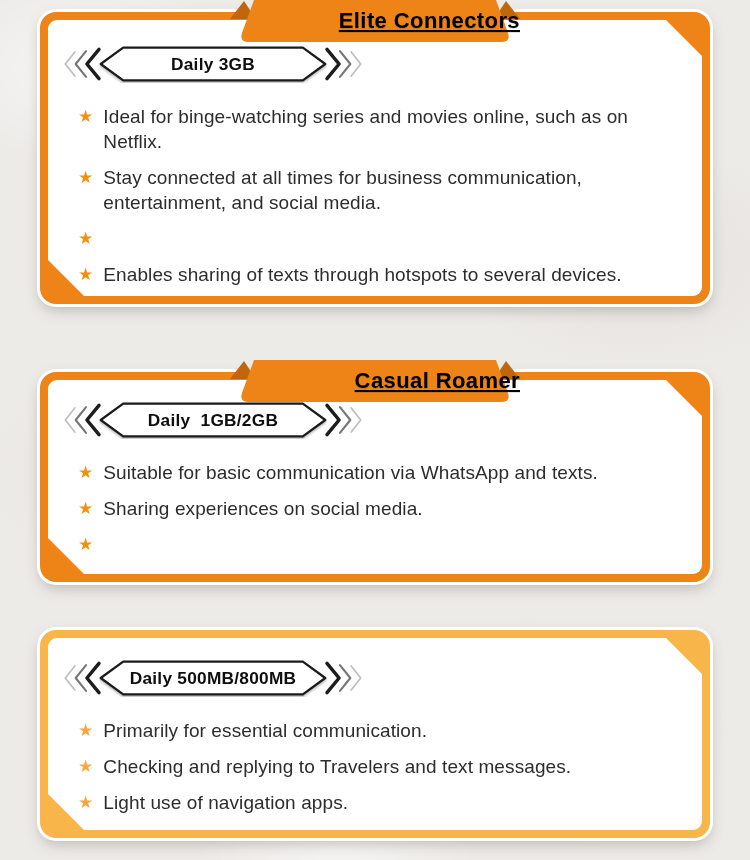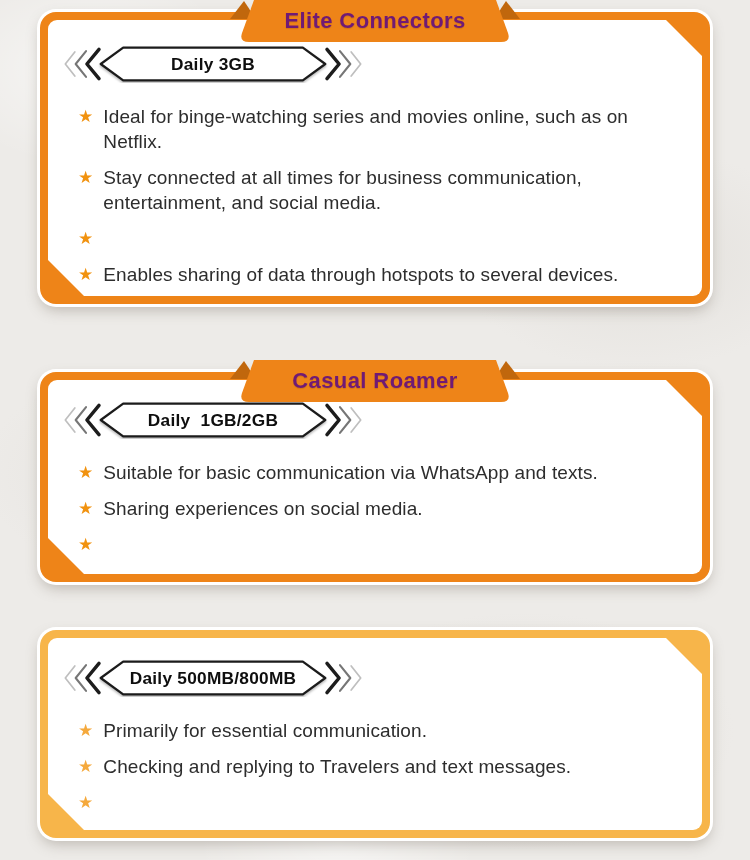--- a/index.html
+++ b/index.html
@@ -49,27 +49,28 @@
     width: 290px;
     height: 42px;
     z-index: 3;
   }
   .ribbon svg { position: absolute; inset: 0; width: 100%; height: 100%; overflow: visible; }
   .ribbon-fold { fill: var(--fold); }
   .ribbon-body { fill: var(--accent); }
   .ribbon-title {
     position: relative;
     display: block;
-    text-align: center;
+    text-align: right;
     line-height: 42px;
-    color: #701a75;
+    color: #000000;
     font-size: 22px;
     font-weight: 700;
     letter-spacing: .4px;
     text-shadow: 0 1px 1px rgba(0,0,0,.12);
+    text-decoration: underline;
   }
 
   
   .badge-row { margin-top: 25px; line-height: 0; }
   .card.small .badge-row { margin-top: 21px; }
   .badge-svg { width: 330px; height: 38px; }
   .badge-hex {
     fill: #ffffff;
     stroke: #1b1b1b;
     stroke-width: 2.6;
@@ -150,21 +151,21 @@
         </li>
         <li>
           <span class="star">★</span>
           <span>Stay connected at all times for business communication, entertainment, and social media.</span>
         </li>
         <li>
           <span class="star">★</span>
         </li>
         <li>
           <span class="star">★</span>
-          <span>Enables sharing of data through hotspots to several devices.</span>
+          <span>Enables sharing of texts through hotspots to several devices.</span>
         </li>
       </ul>
     </div>
   </section>
 
   <section class="card card2 small" style="--accent: #EE8418; --fold: #C0670D; --star: #F1920F;">
     <div class="ribbon">
       <svg viewBox="0 0 290 42" preserveAspectRatio="none">
         <path class="ribbon-fold" d="M14 1 L0 19 L26 19 Z"></path>
         <path class="ribbon-fold" d="M276 1 L290 19 L264 19 Z"></path>
@@ -219,18 +220,19 @@
         <li>
           <span class="star">★</span>
           <span>Primarily for essential communication.</span>
         </li>
         <li>
           <span class="star">★</span>
           <span>Checking and replying to Travelers and text messages.</span>
         </li>
         <li>
           <span class="star">★</span>
+          <span>Light use of navigation apps.</span>
         </li>
       </ul>
     </div>
   </section>
 
 </div>
 
 </body></html>

